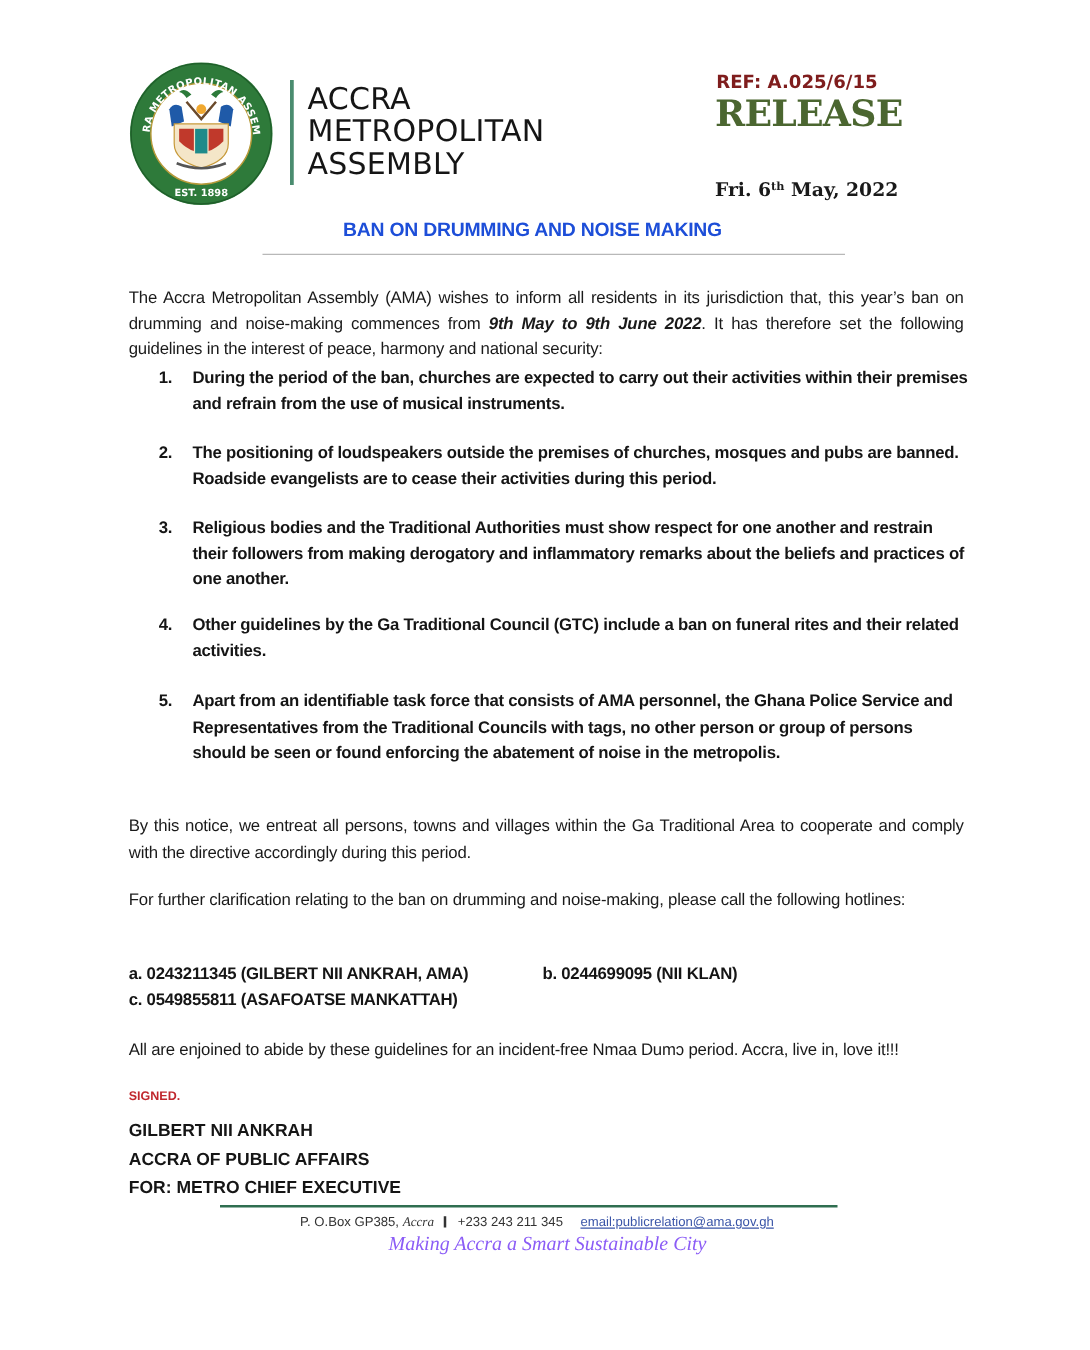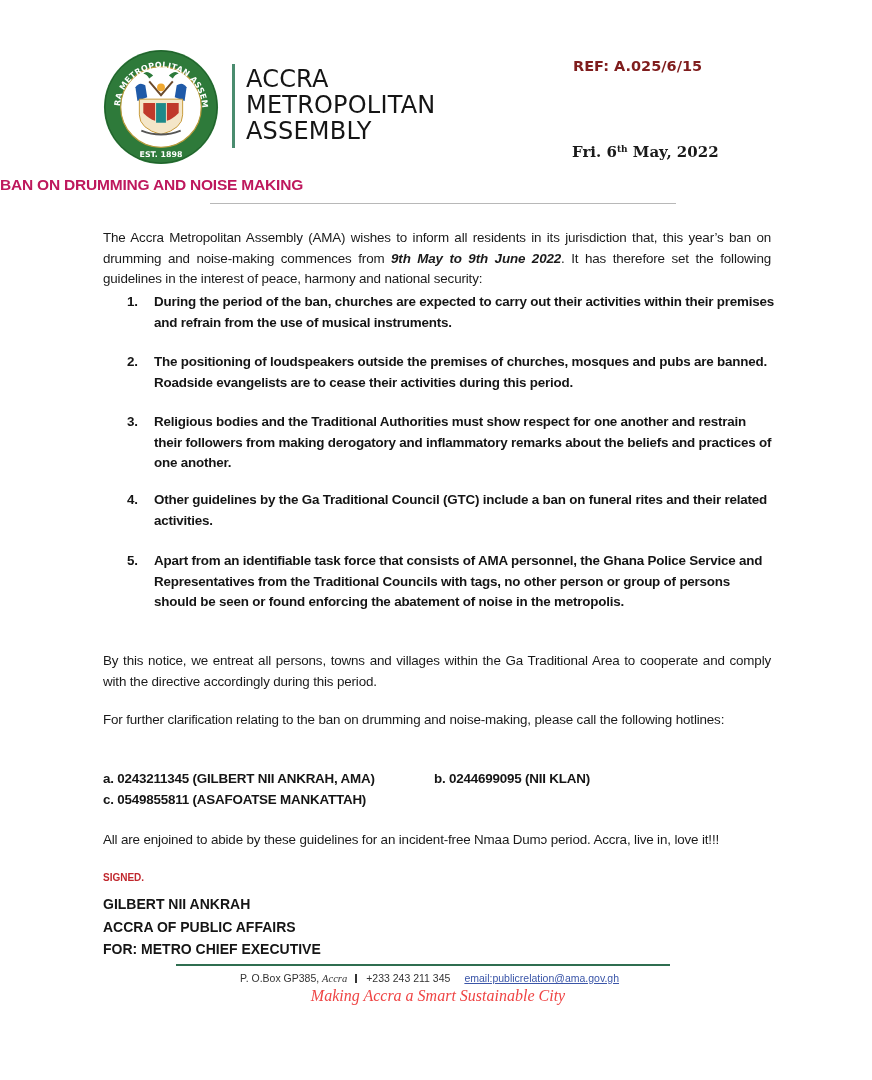--- a/index.html
+++ b/index.html
@@ -39,22 +39,22 @@
       font-size: 29px; line-height: 27px; color: #4b6630; letter-spacing: -0.6px;
     }
     .pr-date {
       position: absolute; left: 572px; top: 143px;
       font-family: "DejaVu Serif", serif; font-weight: bold; font-size: 15px;
       color: #1a1a1a;
     }
     .pr-date sup { font-size: 9px; vertical-align: 5px; }
 
     .title {
-      position: absolute; left: 0; width: 852px; top: 176px; text-align: left;
-      font-weight: bold; font-size: 15.5px; color: #be185d;
+      position: absolute; left: 0; width: 852px; top: 176px; text-align: center;
+      font-weight: bold; font-size: 15.5px; color: #1d4ed8;
       font-family: "Liberation Sans", sans-serif; letter-spacing: -0.2px;
     }
     .title-rule {
       position: absolute; left: 210px; top: 203px; width: 466px; height: 1px;
       background: #b8b8b8;
     }
 
     .para {
       position: absolute; left: 103px; width: 668px;
       font-size: 13.4px; line-height: 20.5px; color: #1a1a1a;
@@ -87,21 +87,21 @@
     .footer-contact {
       position: absolute; left: 240px; top: 972px; font-size: 10.5px; color: #333;
       font-family: "Liberation Sans", sans-serif; white-space: nowrap;
     }
     .footer-contact .city { font-family: "Liberation Serif", serif; font-style: italic; }
     .footer-contact .sep { display: inline-block; width: 2px; height: 9px; background: #333; margin: 0 9px 0 8px; vertical-align: -1px; }
     .footer-contact .email { color: #3a55a8; text-decoration: underline; margin-left: 14px; }
     .footer-tagline {
       position: absolute; left: 0; width: 872px; top: 987px; text-align: center;
       font-family: "Liberation Serif", serif; font-style: italic; font-size: 16px;
-      color: #ef4444; padding-left: 4px;
+      color: #8b5cf6; padding-left: 4px;
     }
   </style>
 </head>
 <body>
 
 <div class="logo">
   <svg viewBox="0 0 120 120" width="118" height="118">
     <defs>
       <path id="arcTop" d="M 18 62 A 42 42 0 0 1 102 62"></path>
       <path id="arcBot" d="M 30 90 A 42 42 0 0 0 90 90"></path>
@@ -131,20 +131,21 @@
 
 <div class="brand-divider"></div>
 <div class="brand-name">
   <div>ACCRA</div>
   <div>METROPOLITAN</div>
   <div>ASSEMBLY</div>
 </div>
 
 <div class="ref">REF: A.025/6/15</div>
 <div class="press">
+  <div>RELEASE</div>
 </div>
 <div class="pr-date"><span>Fri. 6</span><sup>th</sup><span> May, 2022</span></div>
 
 <div class="title">BAN ON DRUMMING AND NOISE MAKING</div>
 <div class="title-rule"></div>
 
 <div class="para doc-text" style="top:228px;"><span>The Accra Metropolitan Assembly (AMA) wishes to inform all residents in its jurisdiction that, this year’s ban on drumming and noise-making commences from </span><span class="em">9th May to 9th June 2022</span><span>.  It has therefore set the following guidelines in the interest of peace, harmony and national security:</span></div>
 
 <ol class="list doc-text">
   <li style="top:292px;">

